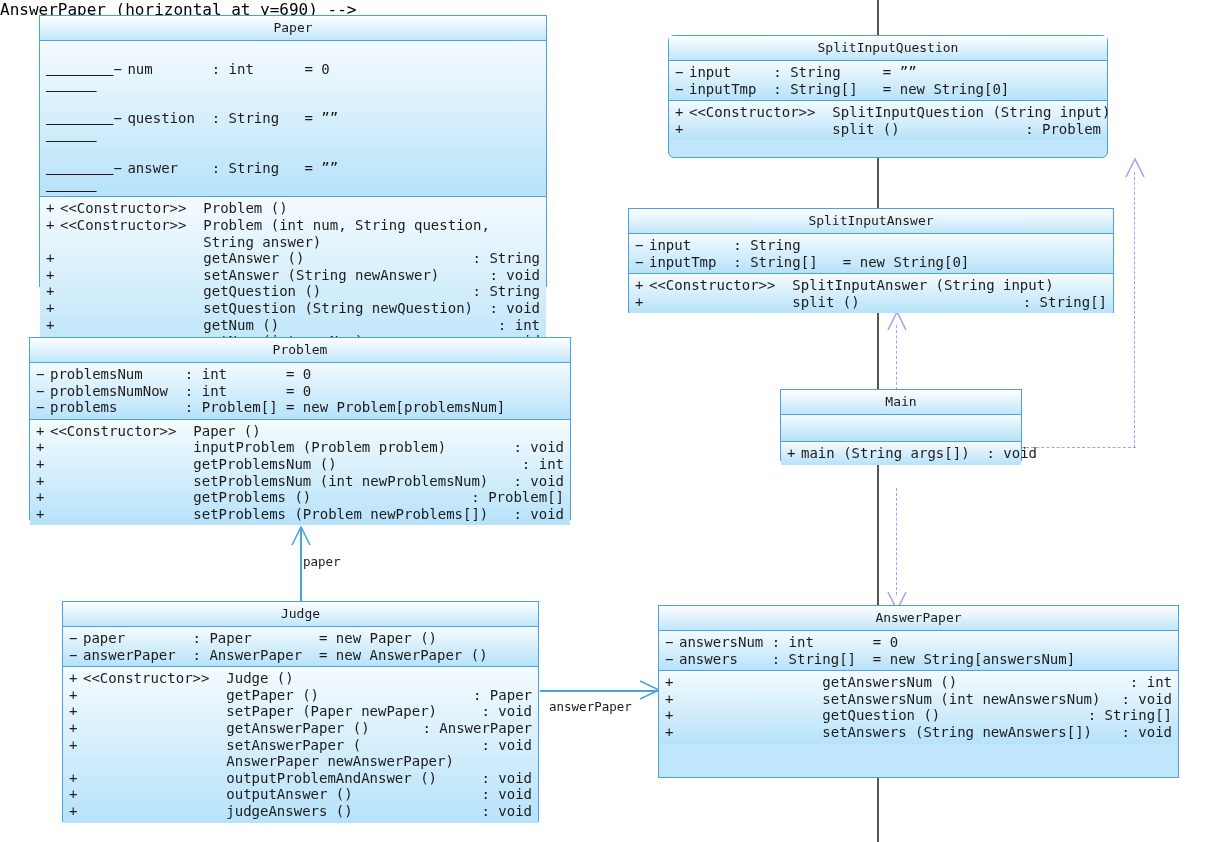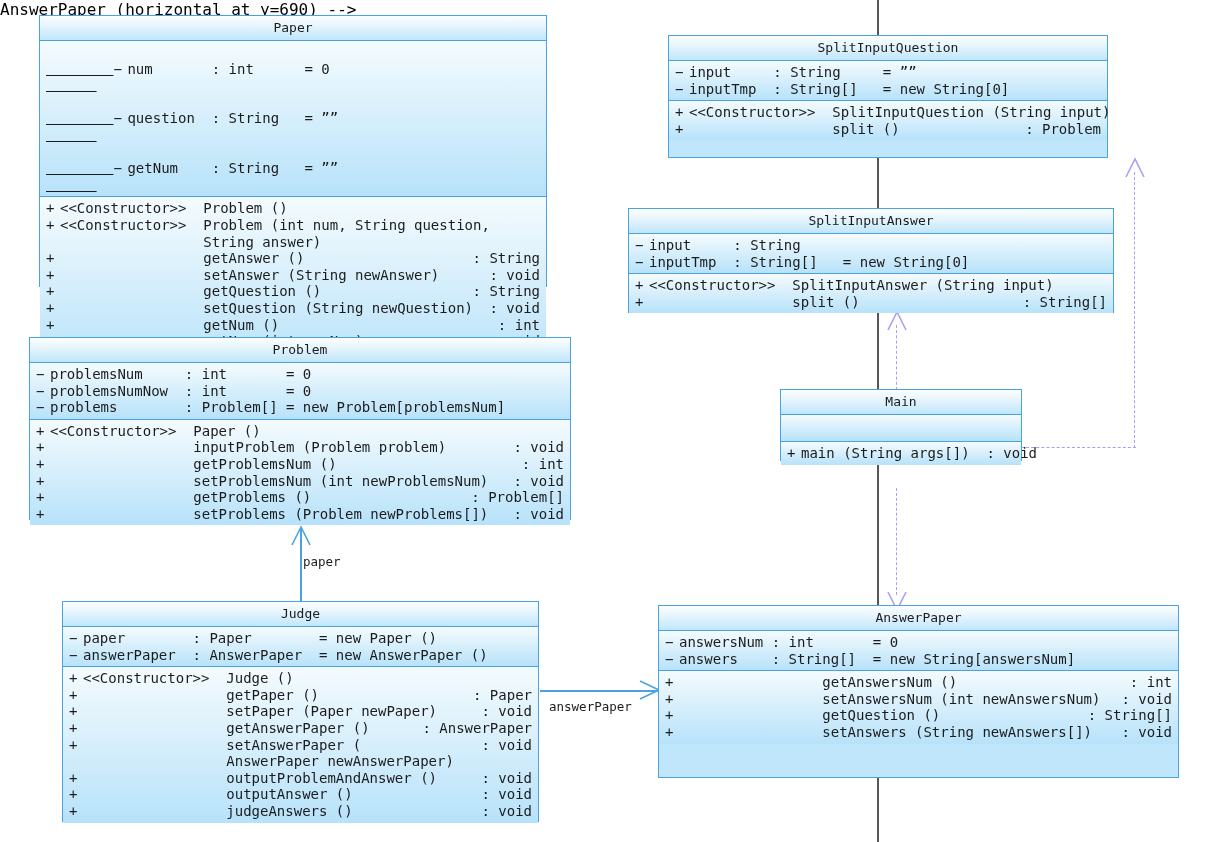--- a/index.html
+++ b/index.html
@@ -168,21 +168,21 @@
   <div class="uml-class" style="left:39px; top:15px; width:508px; height:272px;">
     <div class="uml-title">Paper</div>
     <div class="uml-section">
       <div class="uml-row">
         <span class="vis">−</span><span class="body">num       : int      = 0</span>
       </div>
       <div class="uml-row">
         <span class="vis">−</span><span class="body">question  : String   = ””</span>
       </div>
       <div class="uml-row">
-        <span class="vis">−</span><span class="body">getNum    : String   = ””</span>
+        <span class="vis">−</span><span class="body">answer    : String   = ””</span>
       </div>
     </div>
     <div class="uml-section last">
       <div class="uml-row"><span class="vis">+</span><span class="body">&lt;&lt;Constructor&gt;&gt;  Problem ()</span><span class="rettype"></span></div>
       <div class="uml-row"><span class="vis">+</span><span class="body">&lt;&lt;Constructor&gt;&gt;  Problem (int num, String question,</span><span class="rettype"></span></div>
       <div class="uml-row"><span class="vis"></span><span class="body">                 String answer)</span><span class="rettype"></span></div>
       <div class="uml-row"><span class="vis">+</span><span class="body">                 getAnswer ()</span><span class="rettype">: String</span></div>
       <div class="uml-row"><span class="vis">+</span><span class="body">                 setAnswer (String newAnswer)</span><span class="rettype">: void</span></div>
       <div class="uml-row"><span class="vis">+</span><span class="body">                 getQuestion ()</span><span class="rettype">: String</span></div>
       <div class="uml-row"><span class="vis">+</span><span class="body">                 setQuestion (String newQuestion)</span><span class="rettype">: void</span></div>
@@ -224,21 +224,21 @@
       <div class="uml-row"><span class="vis">+</span><span class="body">                 getAnswerPaper ()</span><span class="rettype">: AnswerPaper</span></div>
       <div class="uml-row"><span class="vis">+</span><span class="body">                 setAnswerPaper (</span><span class="rettype">: void</span></div>
       <div class="uml-row"><span class="vis"></span><span class="body">                 AnswerPaper newAnswerPaper)</span><span class="rettype"></span></div>
       <div class="uml-row"><span class="vis">+</span><span class="body">                 outputProblemAndAnswer ()</span><span class="rettype">: void</span></div>
       <div class="uml-row"><span class="vis">+</span><span class="body">                 outputAnswer ()</span><span class="rettype">: void</span></div>
       <div class="uml-row"><span class="vis">+</span><span class="body">                 judgeAnswers ()</span><span class="rettype">: void</span></div>
     </div>
   </div>
 
   
-  <div class="uml-class" style="left:668px; top:35px; width:440px; height:123px;">
+  <div class="uml-class" style="left:668px; top:35px; width:440px; height:123px;border-radius:6px;">
     <div class="uml-title">SplitInputQuestion</div>
     <div class="uml-section">
       <div class="uml-row"><span class="vis">−</span><span class="body">input     : String     = ””</span></div>
       <div class="uml-row"><span class="vis">−</span><span class="body">inputTmp  : String[]   = new String[0]</span></div>
     </div>
     <div class="uml-section last">
       <div class="uml-row"><span class="vis">+</span><span class="body">&lt;&lt;Constructor&gt;&gt;  SplitInputQuestion (String input)</span><span class="rettype"></span></div>
       <div class="uml-row"><span class="vis">+</span><span class="body">                 split ()</span><span class="rettype">: Problem</span></div>
     </div>
   </div>

